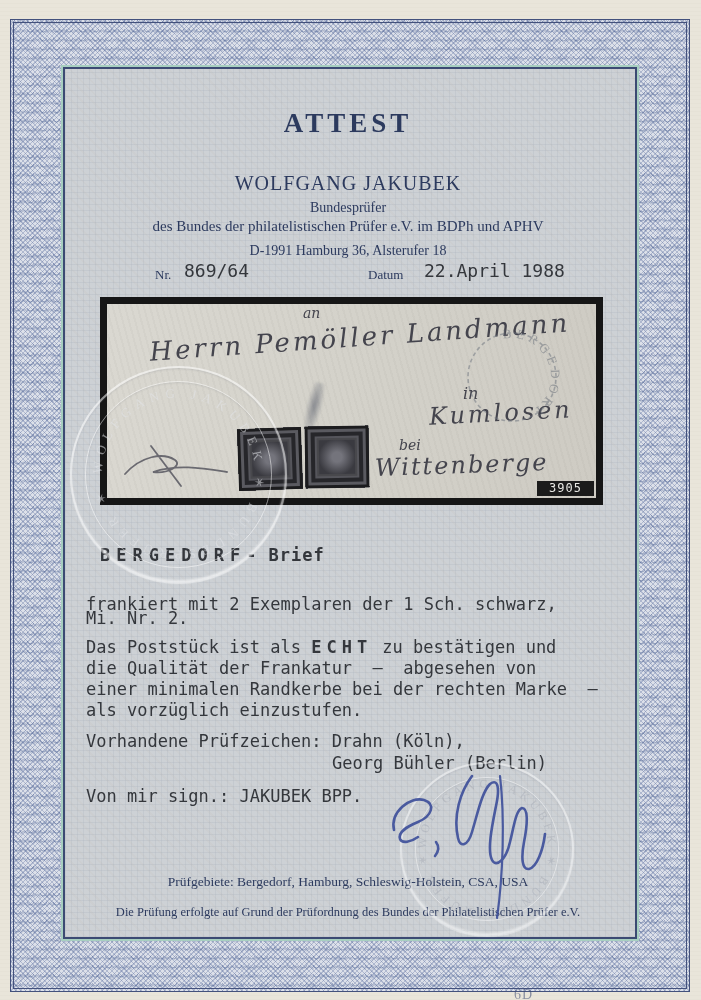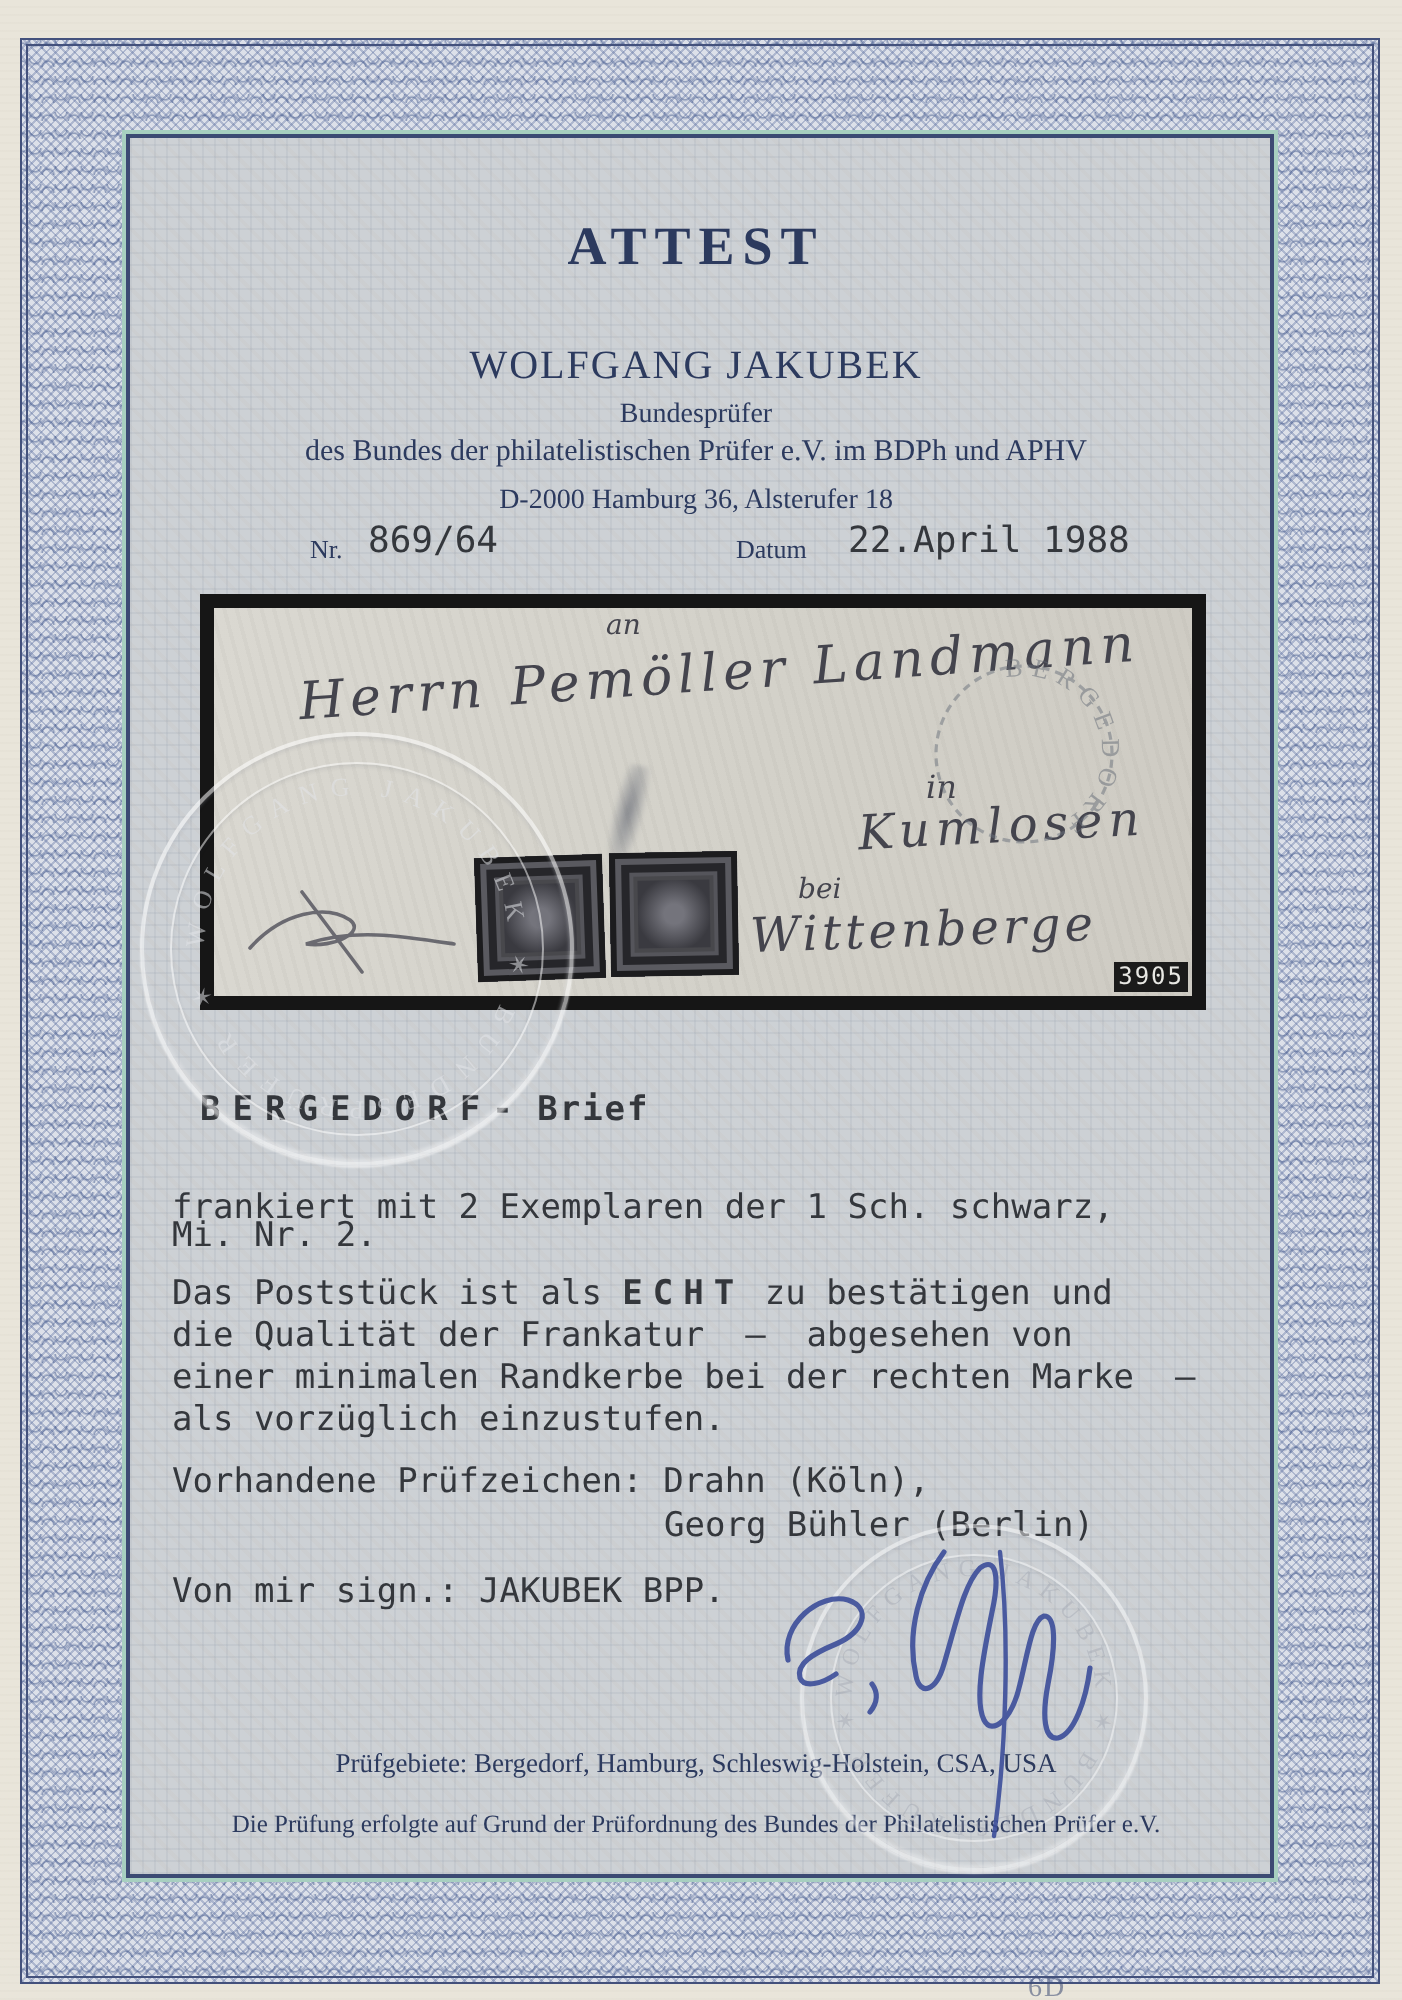--- a/index.html
+++ b/index.html
@@ -58,21 +58,21 @@
       linear-gradient(100deg,#dad8d1,#d3d1c9 55%,#cecbc3);
   }
   .hand{position:absolute;font-family:"DejaVu Serif", serif;font-style:italic;color:#44444d;white-space:nowrap;}
   .stamp{
     position:absolute;width:64px;height:62px;background:#48484c;
     box-shadow:inset 0 0 0 3px #1c1c1e, inset 0 0 0 6px #5a5a60, inset 0 0 0 10px #26262a, inset 0 0 0 12px #55555b;
   }
   .stamp::after{content:'';position:absolute;inset:14px;background:radial-gradient(circle,#74747c 20%,#3a3a40 75%);}
   .negnum{
     position:absolute;right:2px;bottom:2px;background:#1b1b1b;color:#e8e8e4;
-    font-family:"DejaVu Sans Mono", monospace;font-size:12px;padding:0 2px;line-height:15px;letter-spacing:1px;
+    font-family:"DejaVu Sans Mono", monospace;font-size:12px;padding:0 12px;line-height:15px;letter-spacing:1px;
   }
   .inkblot{
     position:absolute;left:198px;top:78px;width:16px;height:58px;transform:rotate(14deg);
     background:radial-gradient(ellipse at 50% 40%, rgba(72,78,94,.55), rgba(72,78,94,0) 70%);
     filter:blur(1px);
   }
   
   .emboss{
     position:absolute;border-radius:50%;pointer-events:none;
     border:2px solid rgba(255,255,255,.55);
@@ -103,21 +103,21 @@
 
 <div class="paper">
 
   <div class="outer-band"></div>
   <div class="inner-panel"></div>
 
   <div class="hdr title">ATTEST</div>
   <div class="hdr name">WOLFGANG JAKUBEK</div>
   <div class="hdr role">Bundesprüfer</div>
   <div class="hdr org">des Bundes der philatelistischen Prüfer e.V. im BDPh und APHV</div>
-  <div class="hdr addr">D-2000 Hamburg 36, Alsterufer 18</div>
+  <div class="hdr addr">D-1991 Hamburg 36, Alsterufer 18</div>
 
   <span class="lbl" style="left:155px;top:267px;">Nr.</span>
   <span class="nr-val tw">869/64</span>
   <span class="lbl" style="left:368px;top:267px;">Datum</span>
   <span class="date-val tw">22.April 1988</span>
 
   <div class="photo">
     <span class="hand" style="left:196px;top:1px;font-size:14px;">an</span>
     <span class="hand" style="left:42px;top:18px;font-size:26px;letter-spacing:3px;transform:rotate(-4deg);">Herrn Pemöller Landmann</span>
     <span class="hand" style="left:356px;top:80px;font-size:16px;">in</span>

